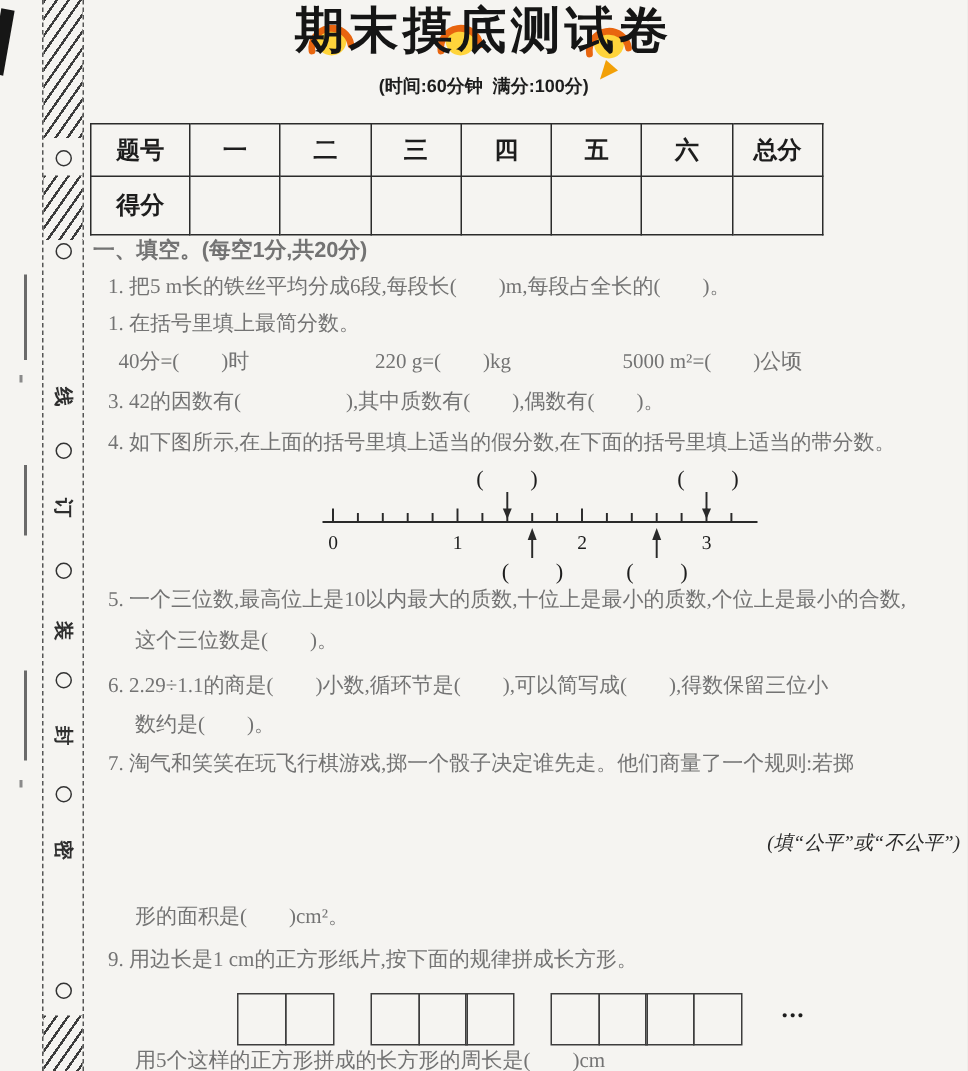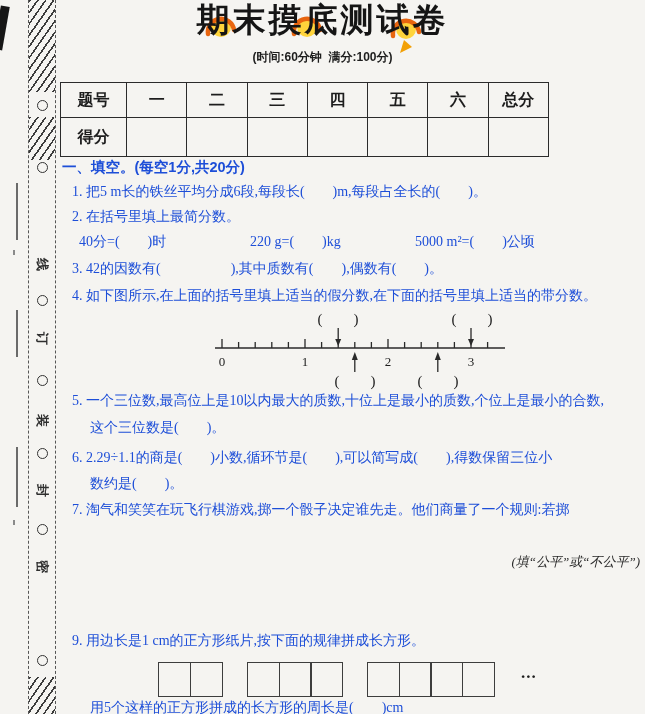--- a/index.html
+++ b/index.html
@@ -21,21 +21,21 @@
   .title{position:absolute;left:0;top:-2px;width:100%;text-align:center;font-size:33px;font-weight:900;
          letter-spacing:3px;color:#151515;font-family:"Liberation Sans",sans-serif;white-space:pre;}
   .meta{position:absolute;left:0;top:49px;width:100%;text-align:center;font-size:12px;font-weight:700;
         white-space:pre;font-family:"Liberation Sans",sans-serif;}
   
   table.score{position:absolute;left:60px;top:82px;width:489px;border-collapse:collapse;table-layout:fixed;}
   table.score td{border:1.6px solid #2b2b2b;text-align:center;vertical-align:middle;
                  font-size:16px;font-weight:700;font-family:"Liberation Sans",sans-serif;}
   tr.r1 td{height:32px;} tr.r2 td{height:36px;}
   
-  .ln{position:absolute;white-space:pre;font-size:14px;line-height:15px;color:#1d4ed8;}
+  .ln{position:absolute;white-space:pre;font-size:14px;line-height:15px;color:#737373;}
   .bold{font-weight:700;}
   .note{font-style:italic;font-size:13px;color:#2a2a2a;}
   
   .nl{position:absolute;left:195px;top:306px;}
   .nl-num{font-size:13px;fill:#1d1d1d;font-family:"Liberation Serif",serif;}
   .nl-paren{font-size:15px;fill:#1d1d1d;font-family:"Liberation Serif",serif;}
   .nl-stroke{stroke:#2a2a2a;stroke-width:1.3;fill:none;}
   .nl-arrow{fill:#2a2a2a;}
   
   .sq-group{position:absolute;top:662px;display:flex;}
@@ -124,21 +124,21 @@
       <td></td>
       <td></td>
       <td></td>
     </tr>
   </tbody>
     </table>
 
   <div class="ln bold" style="left:62px;top:160px;font-size:14.5px;font-family:'Liberation Sans',sans-serif;">一、填空。(每空1分,共20分)</div>
 
   <div class="ln" style="left:72px;top:184px;">1. 把5 m长的铁丝平均分成6段,每段长(        )m,每段占全长的(        )。</div>
-  <div class="ln" style="left:72px;top:209px;">2. 在括号里填上最简分数。</div>
+  <div class="ln" style="left:72px;top:209px;">1. 在括号里填上最简分数。</div>
   <div class="ln" style="left:79px;top:234px;">40分=(        )时</div>
   <div class="ln" style="left:250px;top:234px;">220 g=(        )kg</div>
   <div class="ln" style="left:415px;top:234px;">5000 m²=(        )公顷</div>
   <div class="ln" style="left:72px;top:261px;">3. 42的因数有(                    ),其中质数有(        ),偶数有(        )。</div>
   <div class="ln" style="left:72px;top:288px;">4. 如下图所示,在上面的括号里填上适当的假分数,在下面的括号里填上适当的带分数。</div>
 
   <svg class="nl" width="330" height="86" viewBox="0 0 330 86">
 
     <text x="125" y="18" text-anchor="middle" class="nl-paren">(</text>
     <text x="161" y="18" text-anchor="middle" class="nl-paren">)</text>
@@ -167,20 +167,21 @@
     <text x="225" y="80" text-anchor="middle" class="nl-paren">(</text>
     <text x="261" y="80" text-anchor="middle" class="nl-paren">)</text>
   </svg>
 
   <div class="ln" style="left:72px;top:393px;">5. 一个三位数,最高位上是10以内最大的质数,十位上是最小的质数,个位上是最小的合数,</div>
   <div class="ln" style="left:90px;top:420px;">这个三位数是(        )。</div>
   <div class="ln" style="left:72px;top:450px;">6. 2.29÷1.1的商是(        )小数,循环节是(        ),可以简写成(        ),得数保留三位小</div>
   <div class="ln" style="left:90px;top:476px;">数约是(        )。</div>
   <div class="ln" style="left:72px;top:502px;">7. 淘气和笑笑在玩飞行棋游戏,掷一个骰子决定谁先走。他们商量了一个规则:若掷</div>
   <div class="ln note" style="right:5px;top:554px;">(填“公平”或“不公平”)</div>
+  <div class="ln" style="left:90px;top:604px;">形的面积是(        )cm²。</div>
   <div class="ln" style="left:72px;top:633px;">9. 用边长是1 cm的正方形纸片,按下面的规律拼成长方形。</div>
 
   <div class="sq-group" style="left:158px;">
     <div class="sq"></div>
     <div class="sq"></div>
   </div>
   <div class="sq-group" style="left:247px;">
     <div class="sq"></div>
     <div class="sq"></div>
     <div class="sq"></div>

